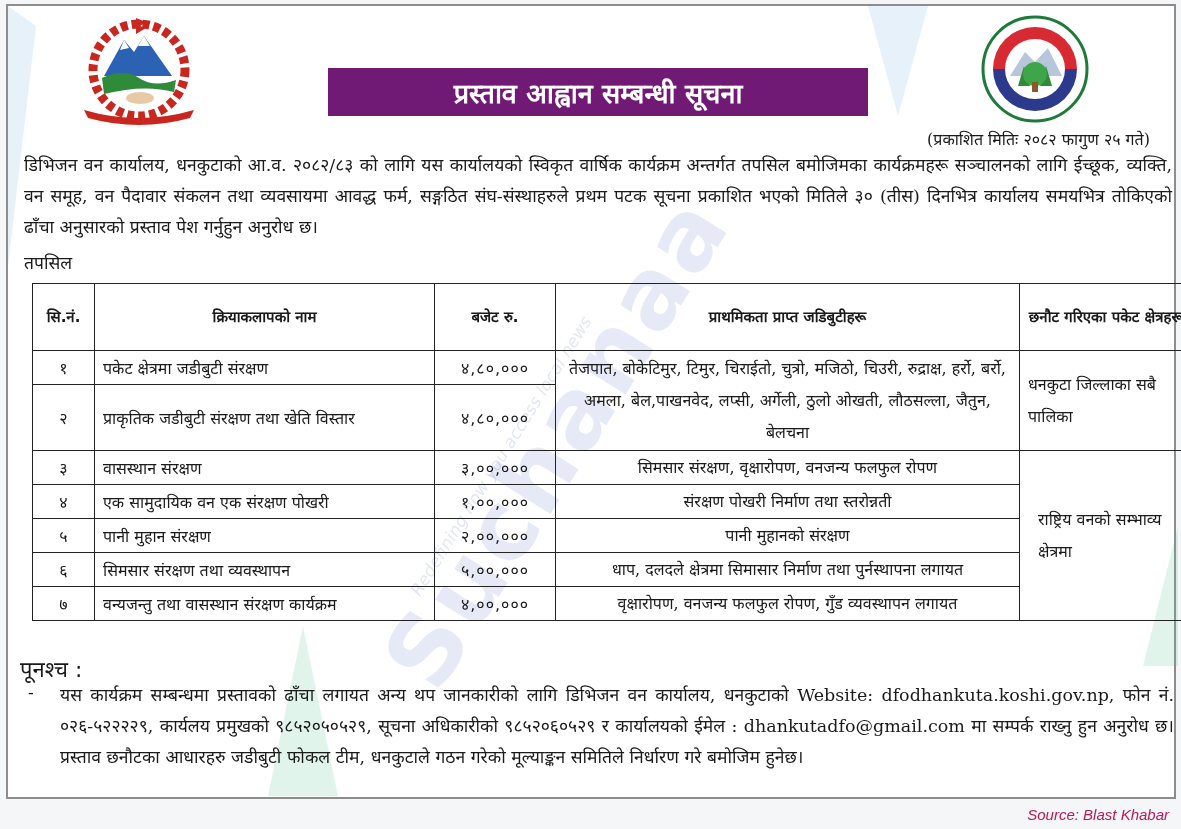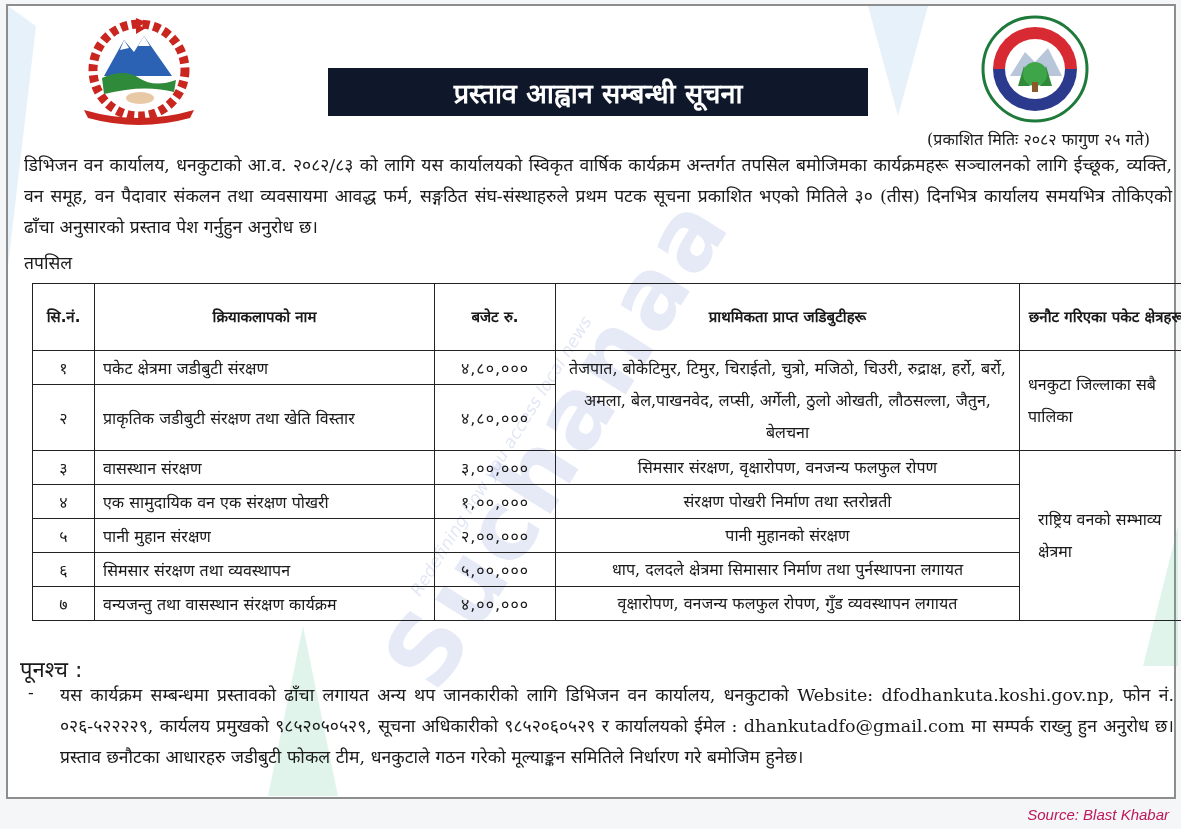--- a/index.html
+++ b/index.html
@@ -22,21 +22,21 @@
     font-family: "DejaVu Sans", sans-serif; font-style: italic; font-size: 17px;
     color: rgba(60, 90, 190, 0.15); pointer-events: none; white-space: nowrap;
   }
   .emblem-left { position: absolute; left: 66px; top: 8px; width: 130px; height: 112px; }
   .emblem-right { position: absolute; left: 972px; top: 8px; width: 110px; height: 110px; }
   .title {
     position: absolute; left: 320px; top: 10px; width: 540px; text-align: center;
     font-family: "DejaVu Sans", sans-serif; font-weight: bold; font-size: 30px; color: #111;
   }
   .subtitle-bar {
-    position: absolute; left: 320px; top: 62px; width: 540px; height: 48px; background: #0f172a;
+    position: absolute; left: 320px; top: 62px; width: 540px; height: 48px; background: #701a75;
     color: #fff; font-family: "DejaVu Sans", sans-serif; font-weight: bold; font-size: 27px;
     display: flex; align-items: center; justify-content: center;
   }
   .pubdate { position: absolute; right: 24px; top: 122px; font-size: 16px; }
   .intro {
     position: absolute; left: 16px; top: 144px; width: 1148px;
     font-size: 17.5px; line-height: 31px; text-align: justify;
   }
   .tapsil { position: absolute; left: 16px; top: 244px; font-size: 17.5px; }
   table.main {

